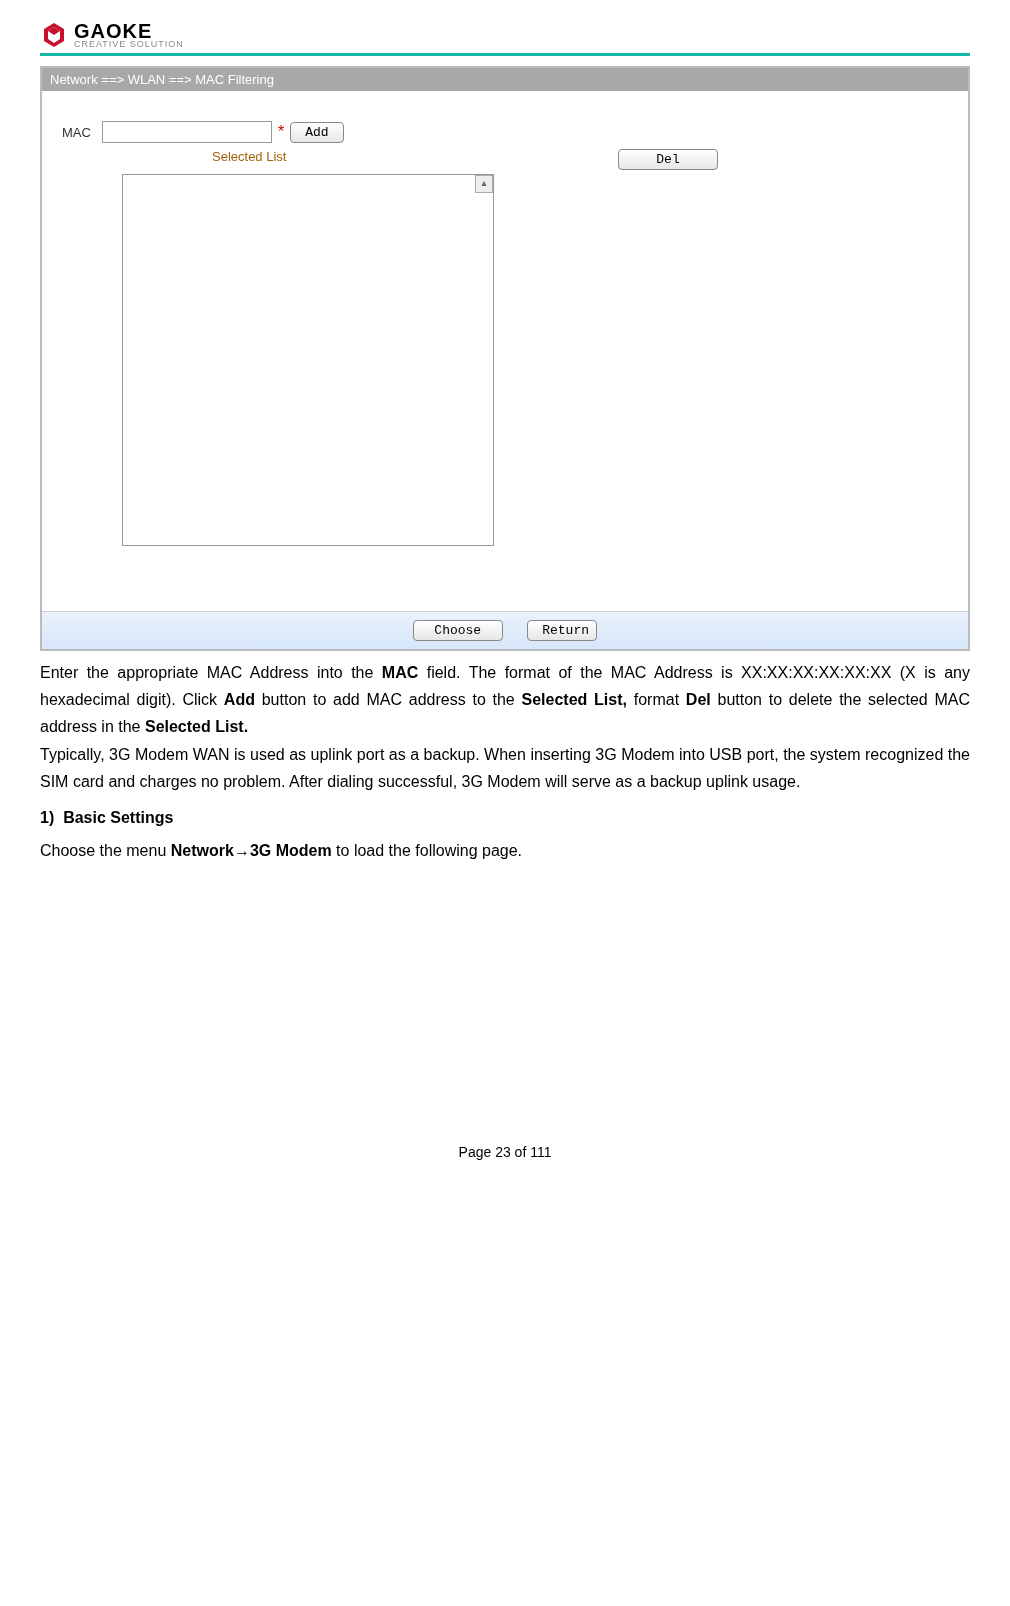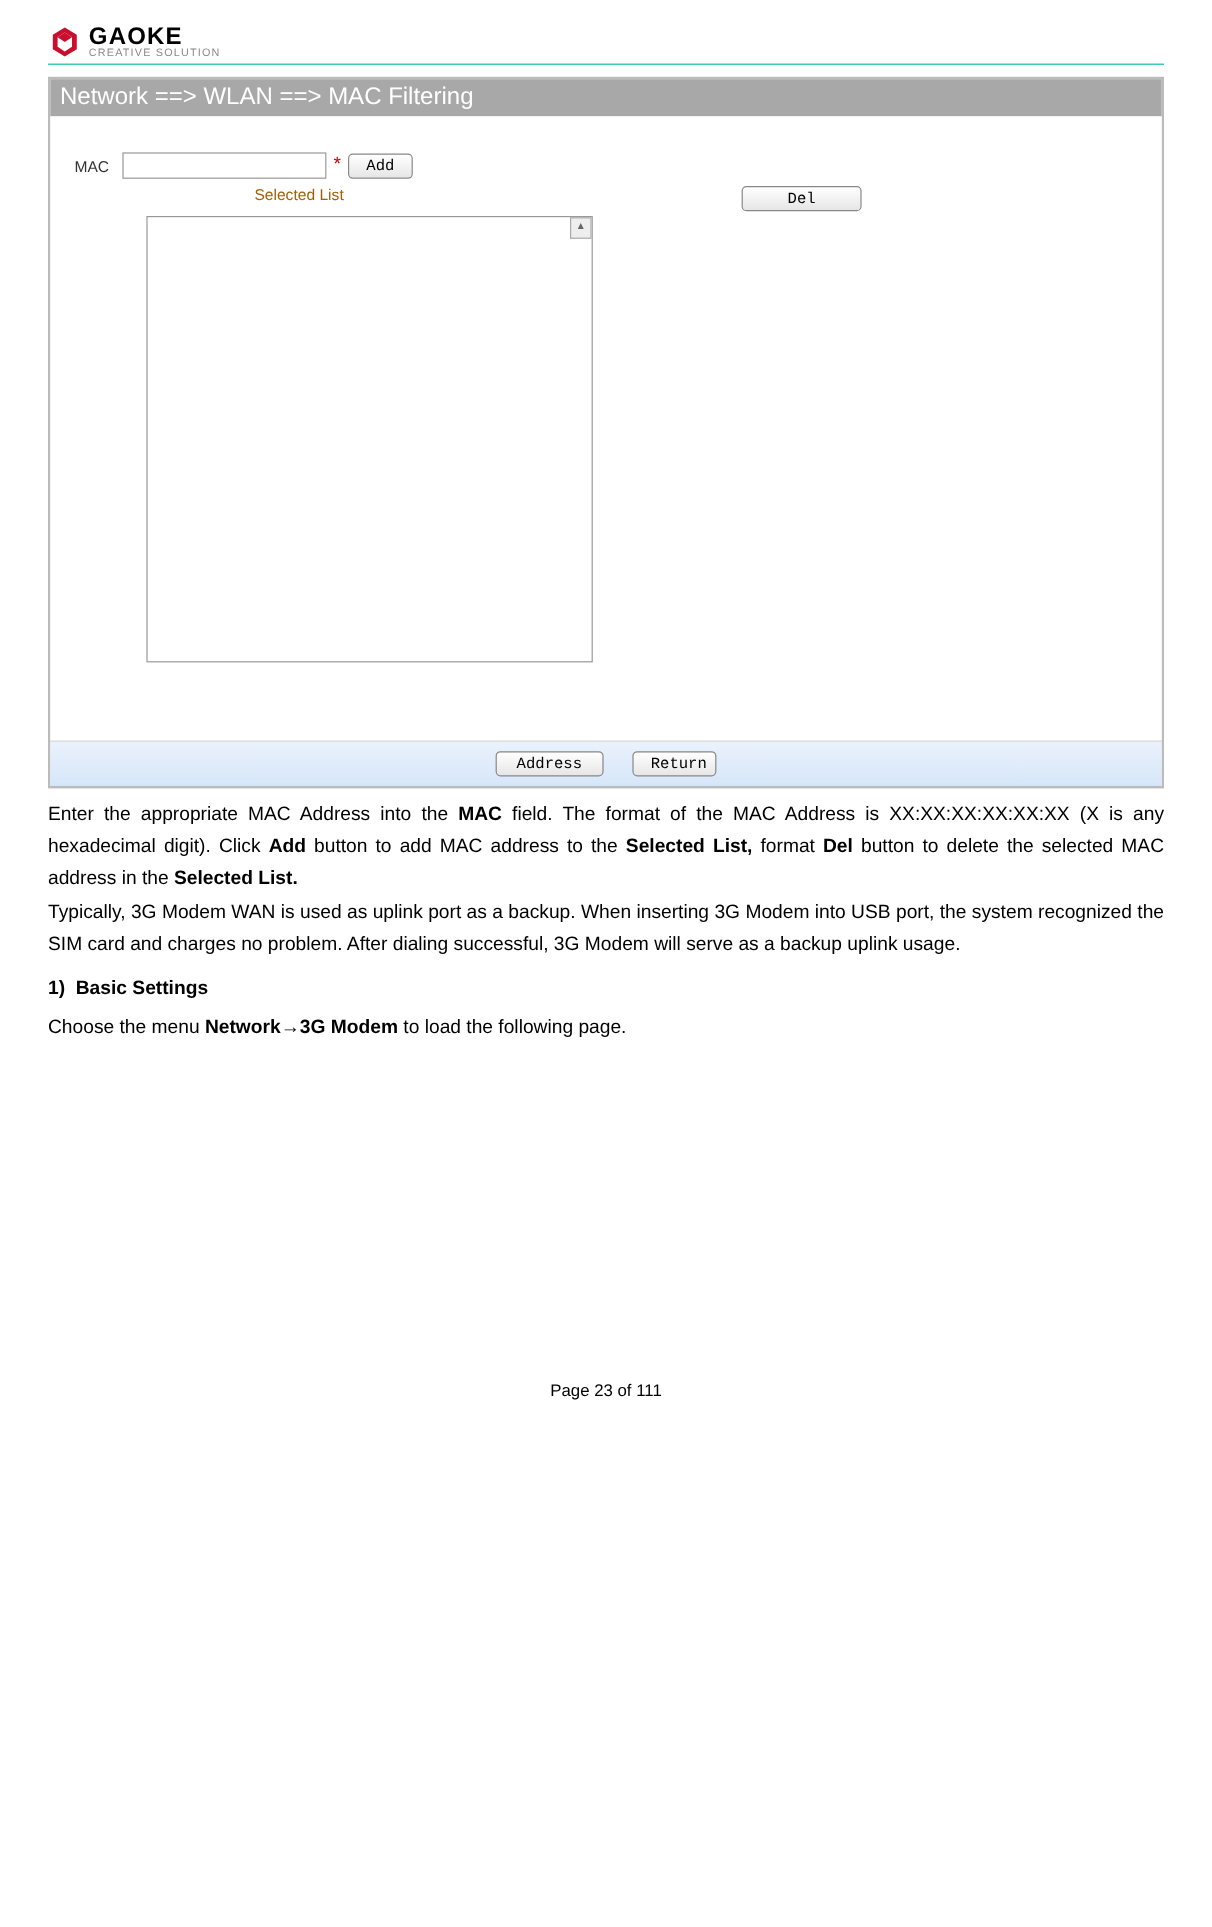--- a/index.html
+++ b/index.html
@@ -10,21 +10,21 @@
     width: 1010px;
   }
   .page {
     padding: 20px 40px 40px 40px;
     box-sizing: border-box;
   }
   .header-row {
     display: flex;
     align-items: center;
     justify-content: space-between;
-    border-bottom: 1px solid #14b8a6;
+    border-bottom: 3px solid #14b8a6;
     padding-bottom: 4px;
     margin-bottom: 10px;
   }
   .logo-wrap {
     display: flex;
     align-items: center;
     gap: 6px;
   }
   .logo-tag {
     font-size: 9px;
@@ -39,21 +39,21 @@
   }
   .screenshot-frame {
     border: 2px solid #bbb;
     background: #fff;
     margin-bottom: 8px;
   }
   .breadcrumb-bar {
     background: #a8a8a8;
     color: #fff;
     padding: 4px 8px;
-    font-size: 20px;
+    font-size: 13px;
   }
   .panel-body {
     background: #fff;
     padding: 30px 20px 10px 20px;
     min-height: 480px;
     position: relative;
   }
   .row-line {
     display: flex;
     align-items: center;
@@ -191,21 +191,21 @@
         <span class="sel-spacer"></span>
         <button class="old-btn del-btn" style="margin-right:230px;">Del</button>
       </div>
       <div class="list-row">
         <div class="list-box">
           <div class="scroll-arrow">▴</div>
         </div>
       </div>
     </div>
     <div class="bottom-bar">
-      <button class="old-btn" style="width:90px;margin-right:20px;">Address</button>
+      <button class="old-btn" style="width:90px;margin-right:20px;">Choose</button>
       <button class="old-btn" style="width:70px;">Return</button>
     </div>
   </div>
 
 
   <div class="body-text">
     <span>Enter the appropriate MAC Address into the </span><b>MAC</b><span> field. The format of the MAC Address is XX:XX:XX:XX:XX:XX (X is any hexadecimal digit). Click </span><b>Add</b><span> button to add MAC address to the </span><b>Selected List,</b><span> format </span><b>Del</b><span> button to delete the selected MAC address in the </span><b>Selected List.</b><span></span>
   </div>
 
 

